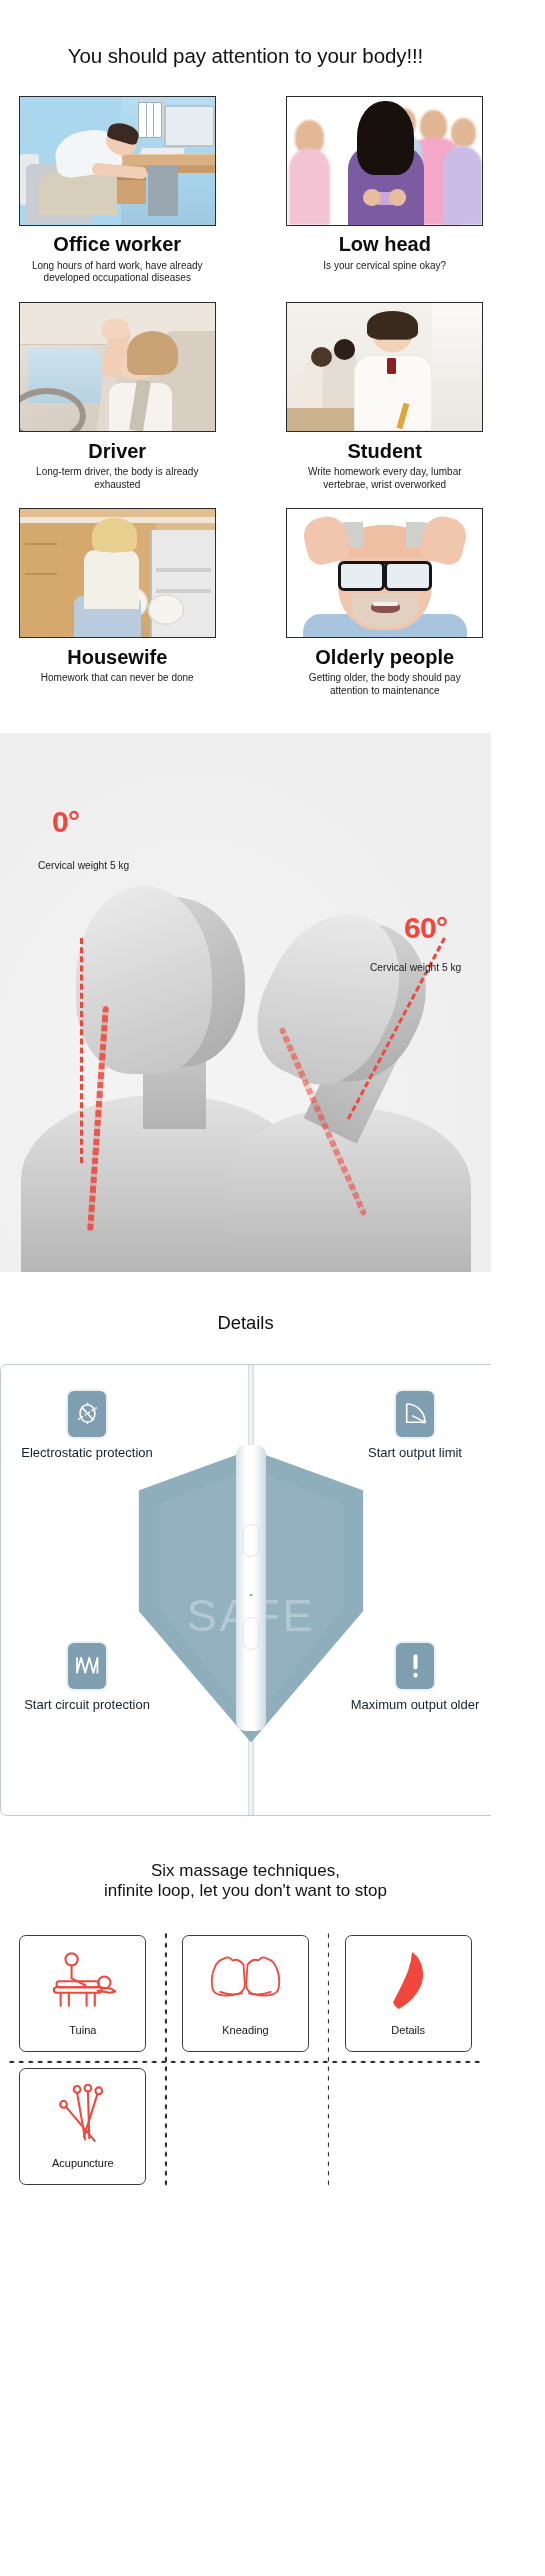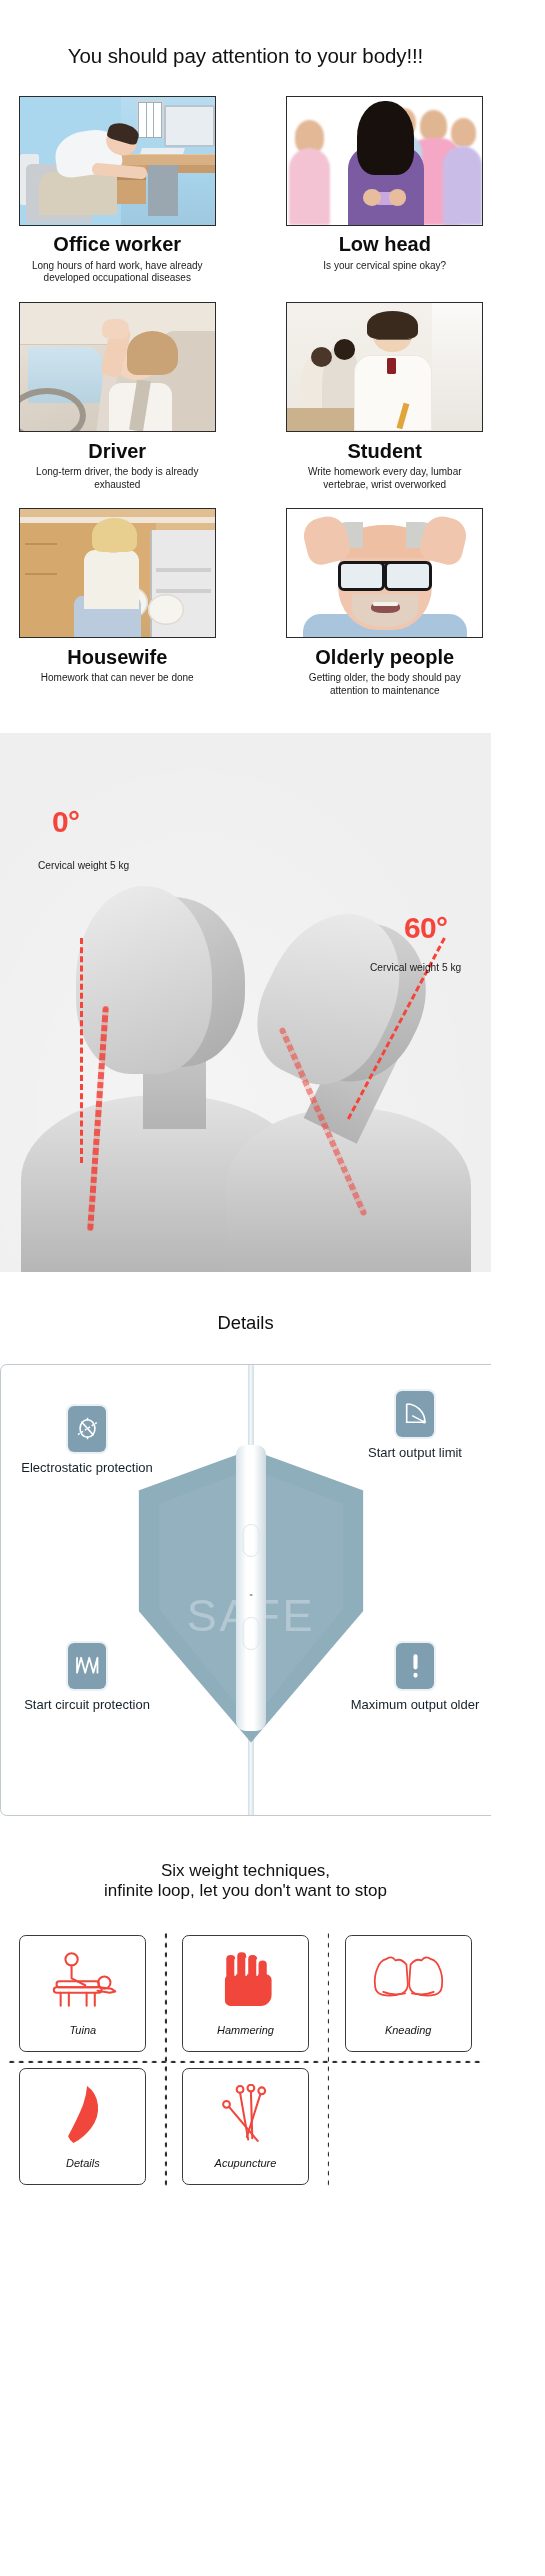--- a/index.html
+++ b/index.html
@@ -189,33 +189,33 @@
   }
   .remote .btn{position:absolute;left:50%;transform:translateX(-50%);width:15px;height:31px;border:0.7px solid #dbe6ec;border-radius:8.2px;}
   .remote .b1{top:79px;} .remote .b2{top:172px;}
   .remote .dot{position:absolute;left:50%;transform:translateX(-50%);top:149px;width:2.7px;height:2.7px;border-radius:50%;background:#8fa3ad;}
   .d-item{position:absolute;width:150px;text-align:center;}
   .d-icon{
     width:38px;height:46px;border-radius:6.1px;background:#7f9fb0;margin:0 auto 9.5px auto;
     box-shadow:0 0 0 2px #eaf0f3;display:flex;align-items:center;justify-content:center;
   }
   .d-label{font-size:13px;line-height:1.1;color:#15212a;}
-  .d-tl{left:11px;top:41px;} .d-tr{right:11px;top:26px;text-align:center;}
+  .d-tl{left:11px;top:26px;} .d-tr{right:11px;top:26px;text-align:center;}
   .d-bl{left:11px;top:278px;} .d-br{right:11px;top:278px;}
 
   
   .mass-title{
     text-align:center;margin:45px 0 0 0;font-size:17px;line-height:1.18;font-weight:400;color:#111;
   }
   .mass-grid{
     width:488px;margin:26px auto 41px auto;
     display:grid;grid-template-columns:1fr 1fr 1fr;grid-template-rows:auto auto;
     position:relative;
   }
-  .mcell{padding:8.2px 9.5px;display:flex;justify-content:center;font-style:italic;}
+  .mcell{padding:8.2px 9.5px;display:flex;justify-content:center;}
   .mcard{
     width:127px;height:117px;border:0.7px solid #3a3a3a;border-radius:6.8px;background:#fff;
     display:flex;flex-direction:column;align-items:center;justify-content:space-between;
     padding:13.6px 0 15px 0;box-sizing:border-box;
   }
   .mcard .mic{height:63px;display:flex;align-items:center;justify-content:center;}
   .mcard .mlabel{font-size:11px;color:#141414;}
   .vdots{position:absolute;top:4.1px;bottom:4.1px;width:2.7px;
     background-image:radial-gradient(#2d2d2d 42%, transparent 44%);
     background-size:4.1px 9.5px;background-repeat:repeat-y;}
@@ -467,21 +467,21 @@
             <rect x="5" y="29" width="6" height="7" rx="3" fill="#fff"></rect>
           </svg>
         </div>
         <div class="d-label">Maximum output older</div>
       </div>
     </div>
   </section>
 
   <section>
     <h2 class="mass-title">
-      <span>Six weight techniques,</span><br>
+      <span>Six massage techniques,</span><br>
       <span>infinite loop, let you don't want to stop</span>
     </h2>
 
     <div class="mass-grid">
       <div class="vdots vd1"></div>
       <div class="vdots vd2"></div>
       <div class="hdots"></div>
 
       <div class="mcell">
         <div class="mcard">
@@ -495,39 +495,20 @@
                 <path d="M20 61 L20 80 M32 61 L32 80 M58 61 L58 80 M70 61 L70 80"></path>
                 <circle cx="84" cy="46" r="9"></circle>
                 <path d="M76 53 L94 55 L100 59 L92 61 L74 58"></path>
               </g>
             </svg>
           </div>
           <div class="mlabel">Tuina</div>
         </div>
       </div>
 
-      <div class="mcell">
-        <div class="mcard">
-          <div class="mic">
-            <svg width="55" height="59" viewBox="0 0 80 86" aria-hidden="true">
-              <g fill="#f0463c">
-                <rect x="12" y="6" width="13" height="34" rx="6"></rect>
-                <rect x="28" y="2" width="13" height="38" rx="6"></rect>
-                <rect x="44" y="6" width="13" height="34" rx="6"></rect>
-                <rect x="59" y="14" width="12" height="28" rx="6"></rect>
-                <path d="M10 34 h60 a8 8 0 0 1 8 8 v22 a16 16 0 0 1 -16 16 h-44 a8 8 0 0 1 -8 -8 v-30 a8 8 0 0 1 8 -8 z"></path>
-              </g>
-              <g stroke="#fff" stroke-width="2.6" fill="none">
-                <path d="M25 12 L25 36 M41 10 L41 36 M57 12 L57 36"></path>
-              </g>
-            </svg>
-          </div>
-          <div class="mlabel">Hammering</div>
-        </div>
-      </div>
 
       <div class="mcell">
         <div class="mcard">
           <div class="mic">
             <svg width="75" height="52" viewBox="0 0 110 76" aria-hidden="true">
               <g fill="none" stroke="#f0463c" stroke-width="2.6" stroke-linejoin="round" stroke-linecap="round">
                 <path d="M52 14 q-8 -10 -16 -6 q-6 -8 -14 -2 q-8 2 -12 12 q-6 12 -4 28 q1 10 10 12 q14 4 30 -2 q8 -4 8 -14 z"></path>
                 <path d="M58 14 q8 -10 16 -6 q6 -8 14 -2 q8 2 12 12 q6 12 4 28 q-1 10 -10 12 q-14 4 -30 -2 q-8 -4 -8 -14 z"></path>
                 <path d="M18 54 q14 6 32 2 M92 54 q-14 6 -32 2"></path>
               </g>

